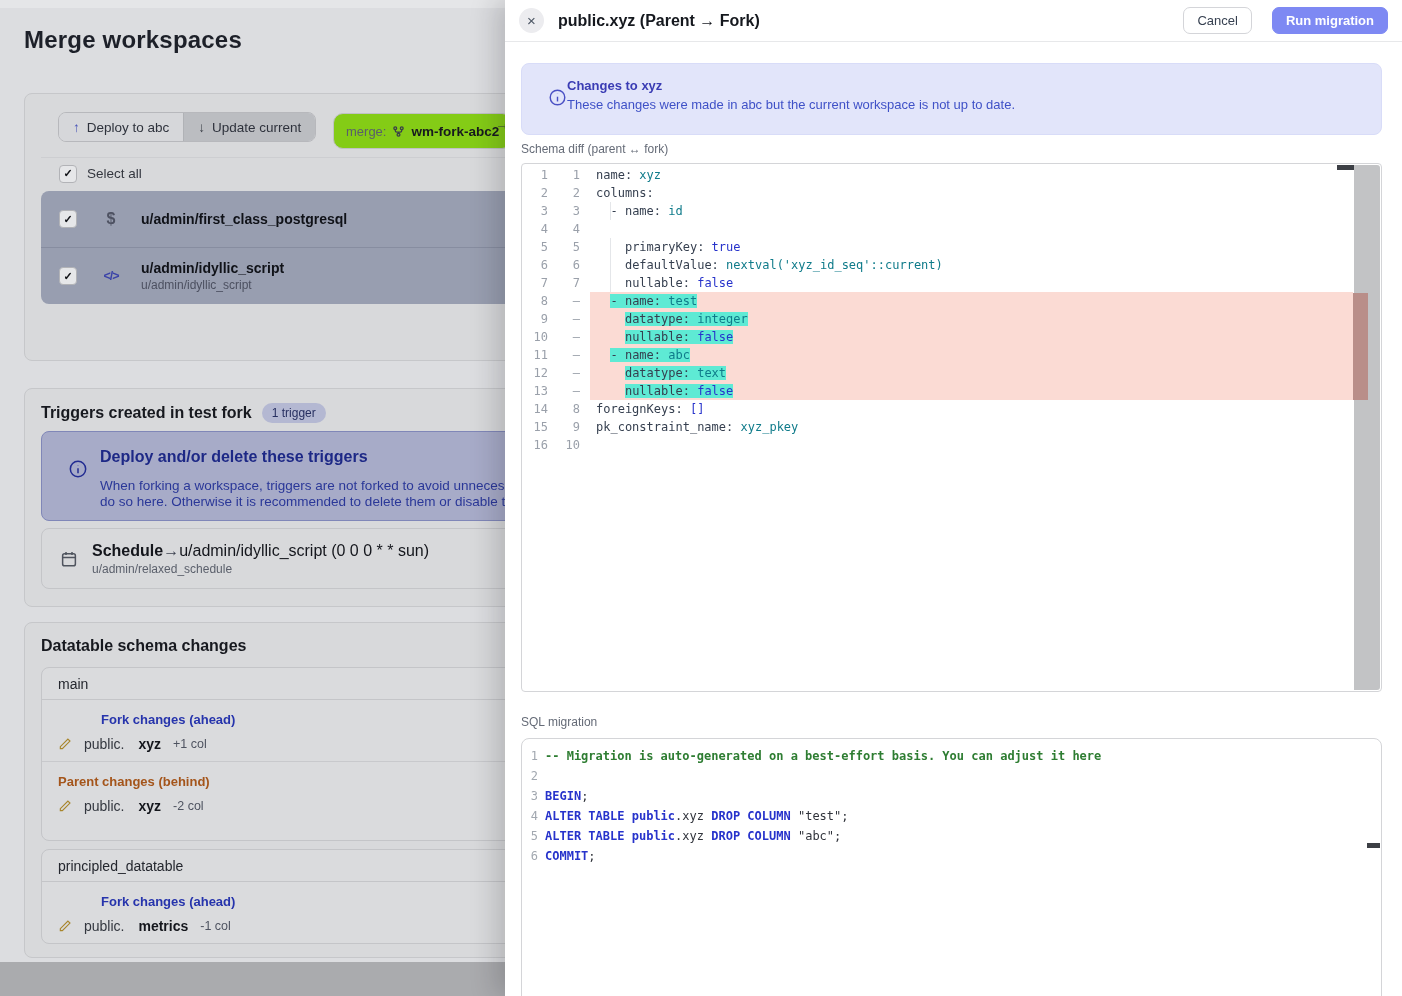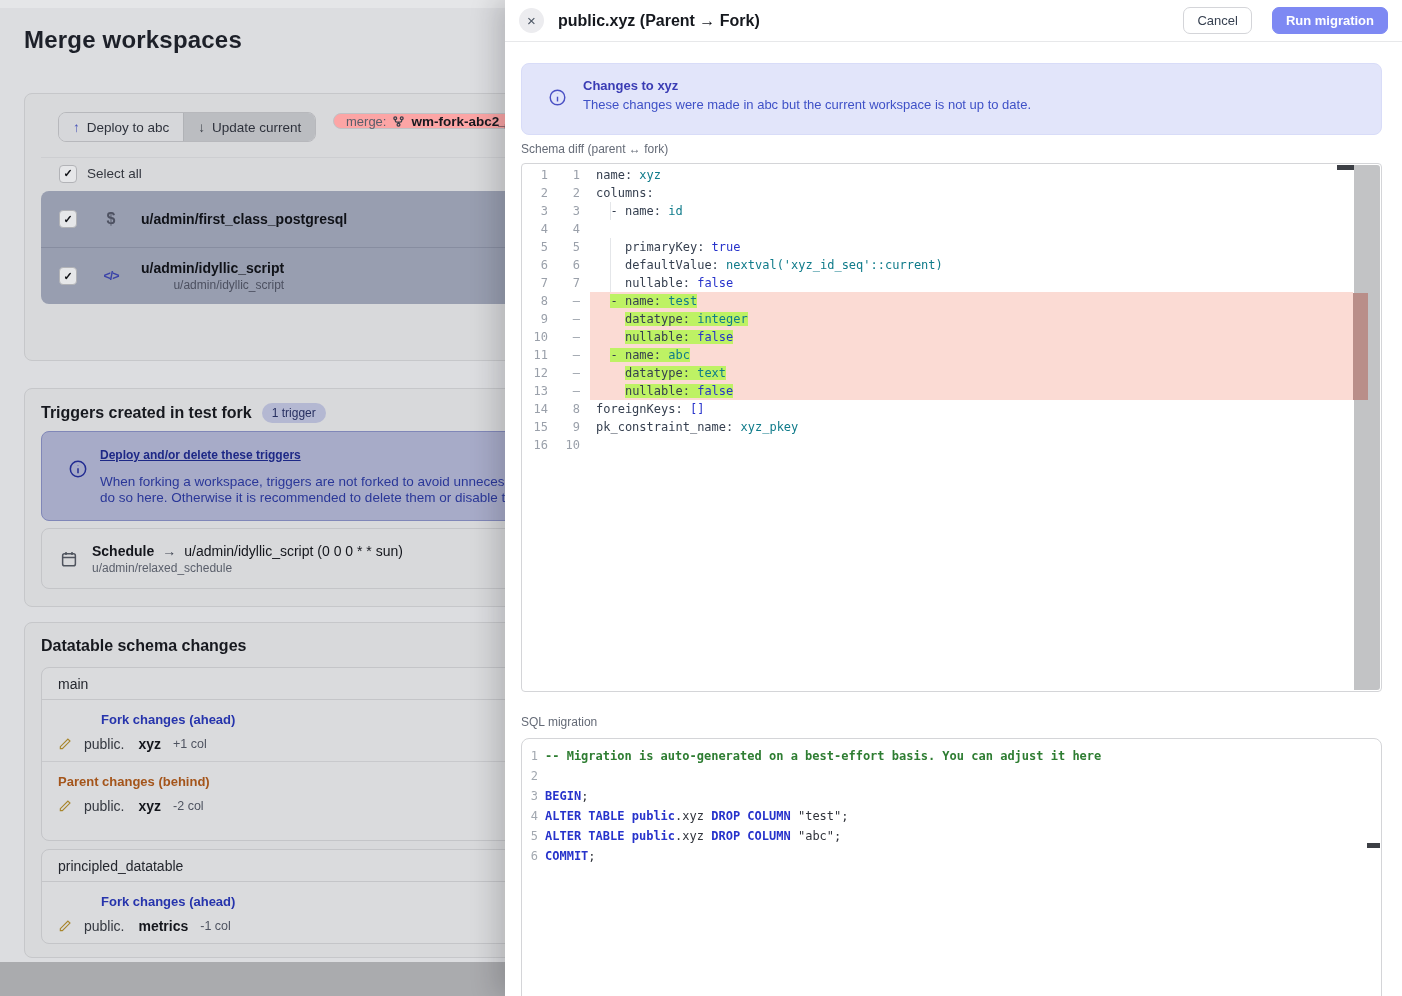--- a/index.html
+++ b/index.html
@@ -14,49 +14,49 @@
   .card2{left:24px;top:388px;width:916px;height:219px;}
   .card3{left:24px;top:622px;width:916px;height:336px;}
   .bottom-band{left:0;top:962px;width:1402px;height:34px;background:#aaabae;}
 
   .seg-group{left:33px;top:18px;height:30px;display:flex;border:1px solid #b7b8bc;border-radius:8px;overflow:hidden;}
   .seg{display:flex;align-items:center;gap:7px;padding:0 14px;font-size:13.5px;color:#2e323c;cursor:pointer;}
   .seg-deploy{background:#d6d7da;}
   .seg-update{background:#bbbdc1;border-left:1px solid #b0b2b6;}
   .up-arrow{color:#4a55b8;font-weight:700;}
   .down-arrow{color:#3c4048;font-weight:700;}
-  .merge-pill{left:308px;top:19px;height:16px;display:flex;align-items:center;gap:6px;padding:0 12px;background:#fca5a5;border:1px solid #c0c1c5;border-radius:10px;font-size:13px;}
+  .merge-pill{left:308px;top:19px;height:36px;display:flex;align-items:center;gap:6px;padding:0 12px;background:#84cc16;border:1px solid #c0c1c5;border-radius:10px;font-size:13px;}
   .merge-label{color:#5a5f6b;}
   .merge-value{color:#17191f;font-weight:700;font-size:13.5px;}
   .merge-arrow{left:470px;top:21px;font-size:15px;color:#2e323c;font-weight:700;}
 
   .selectall-row{left:16px;top:63px;width:884px;height:32px;border-top:1px solid #cdced1;display:flex;align-items:center;gap:10px;padding-left:18px;}
   .selectall-label{font-size:13.5px;color:#34373f;}
   .checkbox{width:16px;height:16px;background:#e6e7e9;border:1px solid #b2b3b7;border-radius:4px;display:flex;align-items:center;justify-content:center;font-size:11px;font-weight:800;color:#111318;flex:0 0 auto;cursor:pointer;}
   .rows-block{left:16px;top:97px;width:884px;border-radius:8px;overflow:hidden;background:#989eb0;}
   .lrow{display:flex;align-items:center;gap:0;height:56px;cursor:pointer;}
   .lrow + .lrow{border-top:1px solid #878da0;}
   .lrow .checkbox{margin:0 18px 0 18px;}
   .row-icon{width:32px;display:flex;align-items:center;justify-content:center;font-weight:700;}
   .icon-dollar{color:#4e5262;font-size:16px;}
   .icon-code{color:#3b43a8;font-size:12.5px;letter-spacing:-1px;}
-  .row-text{margin-left:14px;display:flex;flex-direction:column;justify-content:center;align-items:flex-end;}
+  .row-text{margin-left:14px;display:flex;flex-direction:column;justify-content:center;}
   .row-title{font-size:14px;font-weight:700;color:#101218;}
   .row-sub{font-size:12px;color:#4c5060;margin-top:2px;}
 
   .sec-head{left:16px;top:14px;display:flex;align-items:center;gap:10px;}
   .sec-head-title{font-size:16px;font-weight:800;color:#17191f;}
   .trigger-badge{background:#b4b8d2;color:#272f60;font-size:12px;padding:3px 10px;border-radius:10px;}
   .infobox{left:16px;top:42px;width:866px;height:90px;background:#a7abc8;border:1px solid #8087b8;border-radius:8px;display:flex;gap:12px;padding:16px 0 0 26px;}
   .infobox .iicon{margin-top:11px;flex:0 0 auto;}
-  .info-title{font-size:12px;font-weight:800;color:#1d2886;margin-bottom:12px;text-decoration:underline;}
+  .info-title{font-size:16px;font-weight:800;color:#1d2886;margin-bottom:12px;}
   .info-line{font-size:13.5px;color:#2a3798;white-space:nowrap;line-height:16px;}
   .schedule-card{left:16px;top:139px;width:866px;height:61px;background:#d8d9db;border:1px solid #c4c5c8;border-radius:8px;display:flex;align-items:center;gap:14px;padding-left:18px;cursor:pointer;}
   .sched-text{display:flex;flex-direction:column;}
-  .sched-line1{font-size:14px;color:#14161c;display:flex;align-items:center;gap:8px;}
+  .sched-line1{font-size:16px;color:#14161c;display:flex;align-items:center;}
   .sched-label{font-weight:800;}
   .sched-arrow{color:#3d4250;}
   .sched-path{font-weight:400;}
   .sched-sub{font-size:12px;color:#5a5f6b;margin-top:2px;}
 
   .dt-card{background:#dadbdd;border:1px solid #c4c5c8;border-radius:8px;position:absolute;}
   .dt-cardA{left:16px;top:44px;width:866px;height:172px;}
   .dt-cardB{left:16px;top:226px;width:866px;height:93px;}
   .dt-header{height:31px;border-bottom:1px solid #c4c5c8;display:flex;align-items:center;padding-left:16px;font-size:14px;color:#24272e;}
   .dt-section{padding:8px 16px 0 16px;}
@@ -72,40 +72,40 @@
   
   .drawer{left:505px;top:0;width:897px;height:996px;background:#ffffff;box-shadow:-10px 0 24px rgba(20,22,30,.18);}
   .drawer-header{left:0;top:0;width:897px;height:42px;border-bottom:1px solid #e7e8ea;display:flex;align-items:center;padding:0 14px;gap:14px;background:#fff;}
   .close-btn{width:25px;height:25px;border-radius:50%;background:#ececef;color:#4b5563;display:flex;align-items:center;justify-content:center;font-size:15px;cursor:pointer;flex:0 0 auto;}
   .drawer-title{font-size:16px;font-weight:800;color:#15181e;}
   .header-actions{margin-left:auto;display:flex;gap:20px;align-items:flex-end;}
   .btn{height:27px;display:flex;align-items:center;padding:0 13px;border-radius:7px;font-size:13px;cursor:pointer;}
   .btn-cancel{background:#fff;border:1px solid #d4d5d9;color:#374151;}
   .btn-run{background:#7e89f3;color:#ffffff;font-weight:700;border:1px solid #7e89f3;}
 
-  .banner{left:16px;top:63px;width:861px;height:72px;background:#e2e5fa;border:1px solid #d8dcf8;border-radius:8px;display:flex;gap:16px;padding:14px 0 0 26px;}
+  .banner{left:16px;top:63px;width:861px;height:72px;background:#e2e5fa;border:1px solid #d8dcf8;border-radius:8px;display:flex;gap:0;padding:14px 0 0 26px;}
   .banner .iicon{margin-top:10px;flex:0 0 auto;}
   .banner-title{font-size:13px;font-weight:800;color:#3a3cb4;margin-bottom:4px;}
   .banner-body{font-size:13px;color:#3f51c7;}
 
   .code-label{font-size:12px;color:#656b77;}
   .diff-label{left:16px;top:142px;}
   .sql-label{left:16px;top:715px;}
 
   .codebox{background:#fff;border:1px solid #d4d5d8;font-family:"DejaVu Sans Mono",monospace;font-size:12px;}
   .diff-box{left:16px;top:163px;width:861px;height:529px;border-radius:4px;overflow:hidden;}
   .sql-box{left:16px;top:738px;width:861px;height:300px;border-radius:8px;overflow:hidden;}
 
   .dl{display:flex;height:18px;line-height:18px;white-space:pre;}
   .dl .g1{width:26px;text-align:right;color:#9aa0aa;flex:0 0 auto;}
   .dl .g2{width:32px;text-align:right;color:#9aa0aa;flex:0 0 auto;padding-right:10px;}
   .dl .code{flex:1 1 auto;padding-left:6px;position:relative;margin-right:28px;}
   .dl.removed .code{background:#fbdbd4;}
   .dl .hl{background:transparent;}
-  .dl.removed .hl{background:#bef264;}
+  .dl.removed .hl{background:#5eead4;}
   .dl.guided .code::before{content:"";position:absolute;left:20px;top:0;bottom:0;width:1px;background:#e4e6e9;}
   .dl.removed.guided .code::before{background:transparent;}
 
   .ruler{position:absolute;right:1px;top:1px;bottom:1px;width:26px;background:#c2c3c5;border-radius:0 3px 3px 0;}
   .ruler-red{position:absolute;right:13px;top:129px;width:15px;height:107px;background:#b98e89;}
   .diff-thumb{position:absolute;right:27px;top:1px;width:17px;height:5px;background:#3c3f45;}
   .sql-thumb{position:absolute;right:1px;top:104px;width:13px;height:5px;background:#3c3f45;}
 
   .sl{display:flex;height:20px;line-height:20px;white-space:pre;}
   .sl .num{width:16px;text-align:right;color:#a2a8b0;flex:0 0 auto;margin-right:7px;}

